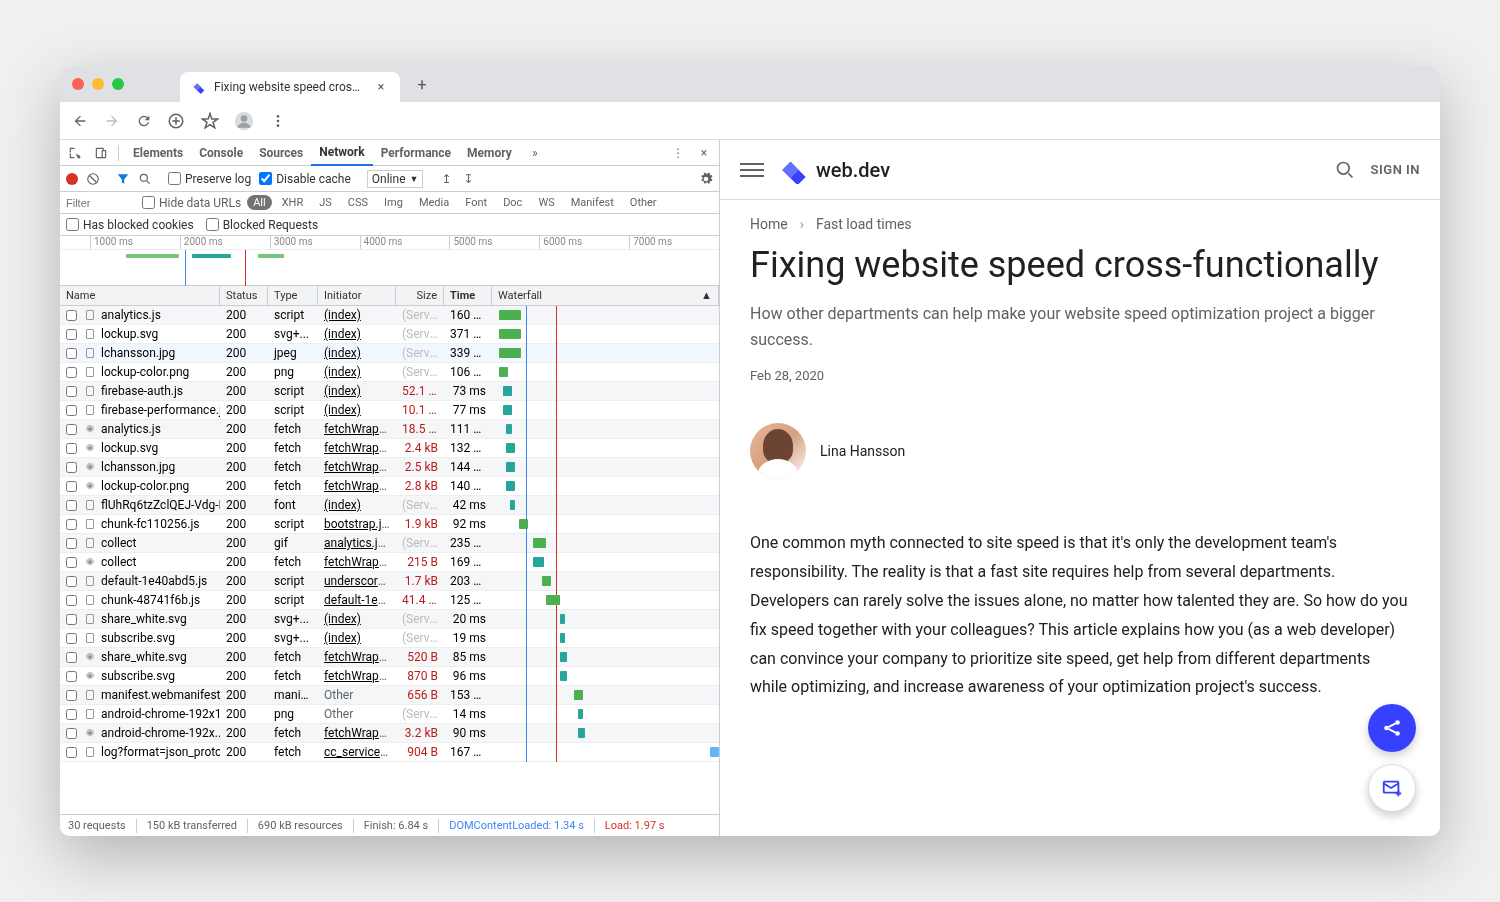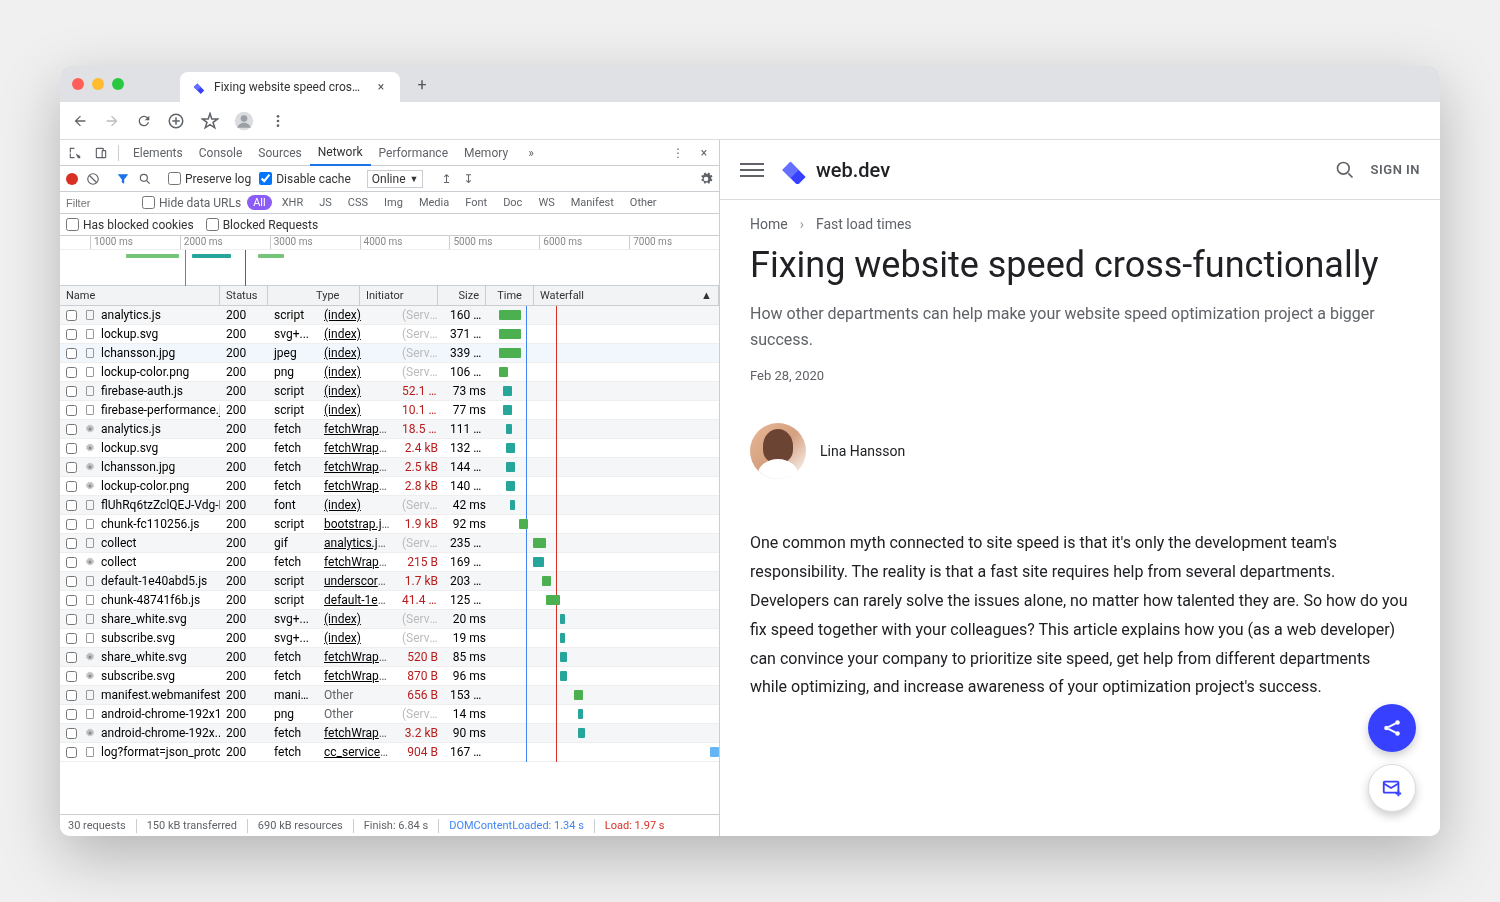--- a/index.html
+++ b/index.html
@@ -19,46 +19,46 @@
 .nav-btn.disabled { color: #bbb; }
 .url-box { flex: 1; display: flex; align-items: center; gap: 8px; font-size: 14px; color: #5f6368; }
 .lock-icon { width: 14px; height: 14px; }
 .url-domain { color: #202124; }
 .ext-icons { display: flex; gap: 14px; align-items: center; }
 .content { flex: 1; display: flex; overflow: hidden; }
 .devtools { width: 660px; border-right: 1px solid #cacdd1; background: #fff; display: flex; flex-direction: column; font-size: 12px; }
 .dt-tabs { height: 26px; border-bottom: 1px solid #cacdd1; display: flex; align-items: center; padding: 0 4px; gap: 4px; color: #333; }
 .dt-tabs .icon-btn { width: 22px; display: flex; justify-content: center; color: #5f6368; }
 .dt-tabs .sep { width: 1px; height: 16px; background: #cacdd1; margin: 0 2px; }
-.dt-tab { padding: 0 8px; height: 26px; display: flex; align-items: center; color: #5f6368; }
+.dt-tab { padding: 0 8px; height: 26px; display: flex; align-items: center; color: #5f6368; font-weight: bold; }
 .dt-tab.active { color: #333; border-bottom: 2px solid #1a73e8; height: 26px; }
 .dt-tabs .spacer { flex: 1; }
 .dt-toolbar { height: 26px; border-bottom: 1px solid #cacdd1; display: flex; align-items: center; padding: 0 6px; gap: 8px; color: #333; }
 .record { width: 12px; height: 12px; border-radius: 50%; background: #d93025; }
 .clear-icon, .filter-icon, .search-icon, .settings-icon, .up-icon, .down-icon { width: 14px; height: 14px; display: flex; align-items: center; justify-content: center; color: #5f6368; }
 .filter-icon { color: #1a73e8; }
 .chk { display: flex; align-items: center; gap: 4px; font-size: 12px; }
 .chk input { width: 13px; height: 13px; }
 .sel { font-size: 12px; padding: 1px 4px; border: 1px solid #cacdd1; background: #fff; display: flex; align-items: center; gap: 4px; }
 .dt-filter { height: 22px; border-bottom: 1px solid #cacdd1; display: flex; align-items: center; padding: 0 6px; gap: 6px; font-size: 11px; color: #5f6368; }
 .dt-filter input[type=text] { width: 70px; border: none; font-size: 11px; outline: none; }
 .pill { padding: 1px 6px; border-radius: 8px; font-size: 11px; }
-.pill.active { background: #8b5cf6; color: #fff; }
+.pill.active { background: #737373; color: #fff; }
 .dt-filter2 { height: 22px; border-bottom: 1px solid #cacdd1; display: flex; align-items: center; padding: 0 6px; gap: 12px; font-size: 12px; color: #333; }
 .timeline { height: 50px; border-bottom: 1px solid #cacdd1; position: relative; font-size: 10px; color: #888; }
 .timeline-ruler { display: flex; height: 14px; border-bottom: 1px solid #eee; }
 .tick { flex: 1; border-left: 1px solid #ccc; padding-left: 3px; }
 .timeline-body { position: relative; height: 36px; }
 .tl-bar { position: absolute; height: 4px; background: #76c47a; border-radius: 1px; top: 4px; }
 .tl-line-blue { position: absolute; width: 1px; background: #4285f4; top: 0; bottom: 0; }
 .tl-line-red { position: absolute; width: 1px; background: #d93025; top: 0; bottom: 0; }
 .net-table { flex: 1; overflow: auto; font-size: 12px; }
 .net-header { display: flex; border-bottom: 1px solid #cacdd1; background: #f1f3f4; position: sticky; top: 0; }
 .net-header > div { padding: 3px 6px; border-right: 1px solid #cacdd1; font-size: 11px; color: #333; }
-.col-name { width: 160px; } .col-status { width: 48px; } .col-type { width: 50px; margin-left: 42px; } .col-init { width: 78px; } .col-size { width: 48px; text-align: right; } .col-time { width: 48px; text-align: center; } .col-wf { flex: 1; position: relative; }
+.col-name { width: 160px; } .col-status { width: 48px; } .col-type { width: 50px; } .col-init { width: 78px; } .col-size { width: 48px; text-align: right; } .col-time { width: 48px; text-align: left; font-weight: bold; } .col-wf { flex: 1; position: relative; }
 .net-row { display: flex; border-bottom: 1px solid #eee; height: 19px; align-items: center; }
 .net-row:nth-child(odd) { background: #f5f6f7; }
 .net-row.highlighted { background: #f2f7fd; }
 .net-row > div { padding: 0 6px; white-space: nowrap; overflow: hidden; text-overflow: ellipsis; font-size: 12px; }
 .col-name-cell { width: 160px; display: flex; align-items: center; gap: 4px; }
 .file-icon { width: 14px; height: 14px; flex-shrink: 0; display: inline-flex; align-items: center; justify-content: center; }
 .col-status-cell { width: 48px; } .col-type-cell { width: 50px; } .col-init-cell { width: 78px; color: #5f6368; } .col-init-cell a { color: #000000; text-decoration: underline; }
 .col-size-cell { width: 48px; text-align: right; color: #b91c1c; } .col-size-cell.ghost { color: #bbb; }
 .col-time-cell { width: 48px; text-align: right; }
 .col-wf-cell { flex: 1; position: relative; height: 19px; }

